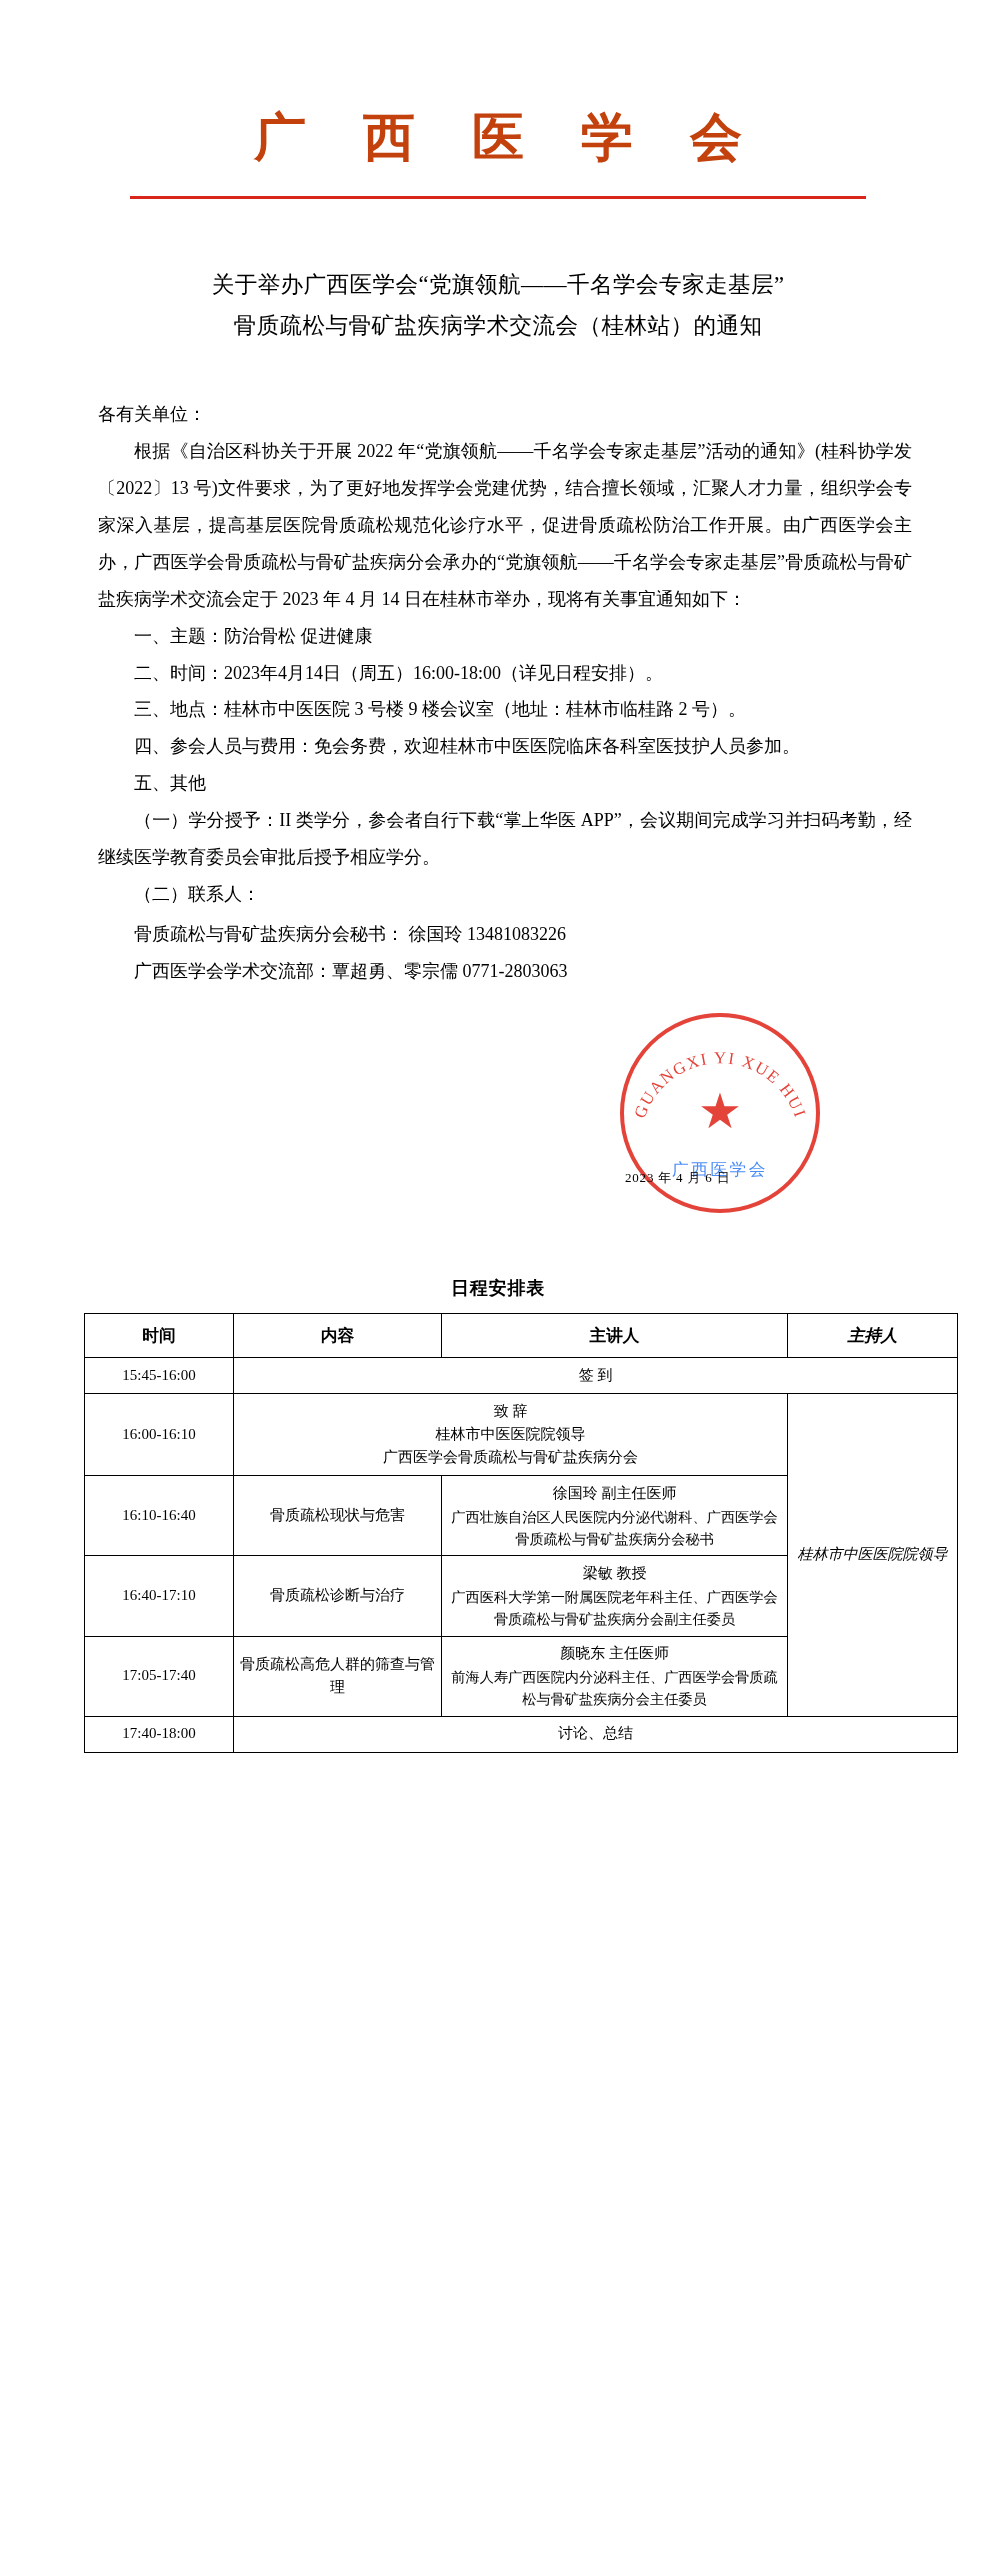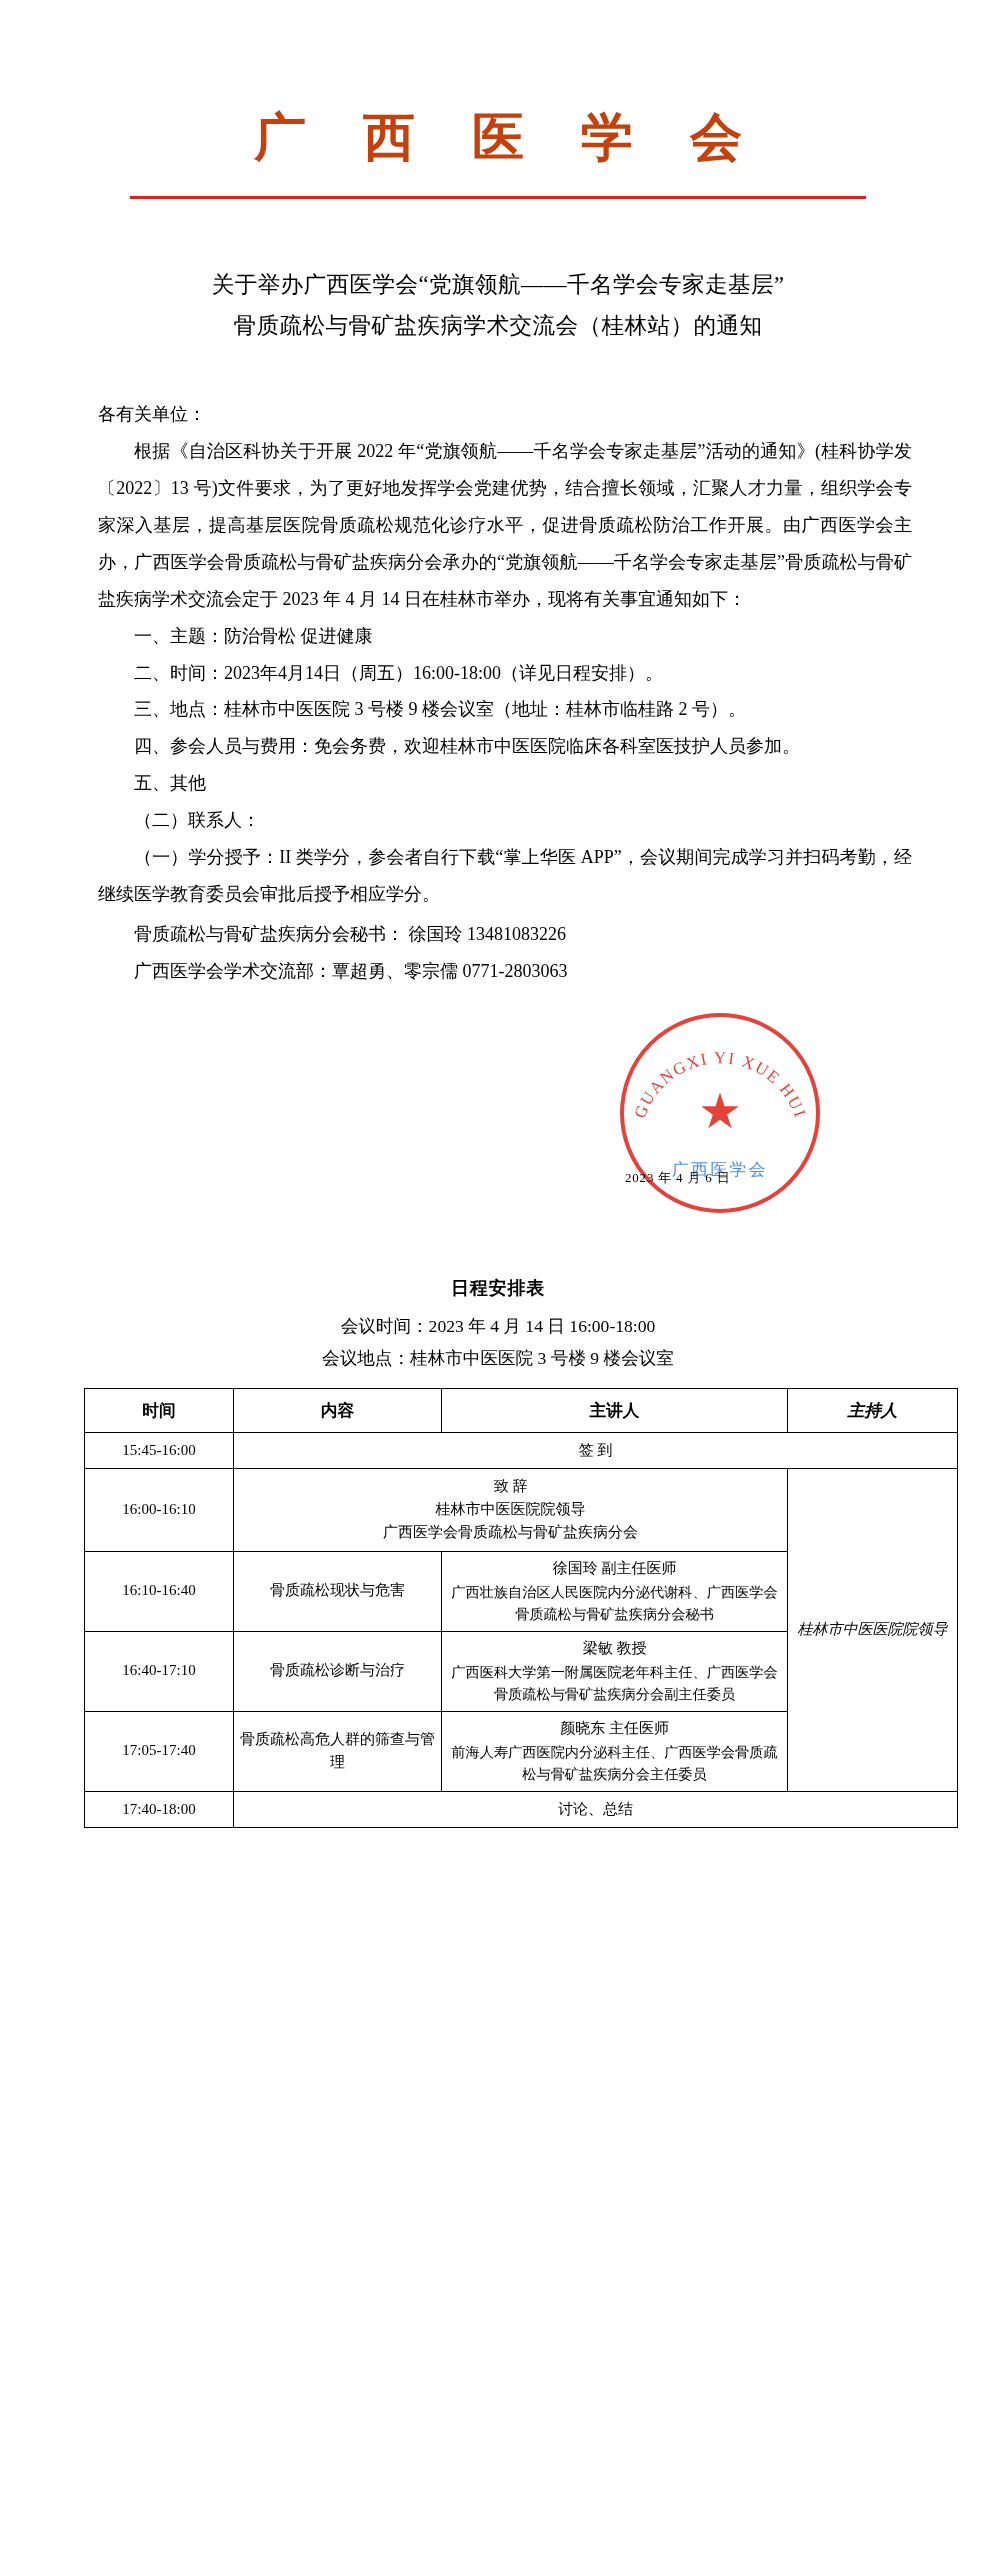--- a/index.html
+++ b/index.html
@@ -184,22 +184,22 @@
   </div>
 
   <div class="body-block">
     <p class="salutation">各有关单位：</p>
     <p class="indent2">根据《自治区科协关于开展 2022 年“党旗领航——千名学会专家走基层”活动的通知》(桂科协学发〔2022〕13 号)文件要求，为了更好地发挥学会党建优势，结合擅长领域，汇聚人才力量，组织学会专家深入基层，提高基层医院骨质疏松规范化诊疗水平，促进骨质疏松防治工作开展。由广西医学会主办，广西医学会骨质疏松与骨矿盐疾病分会承办的“党旗领航——千名学会专家走基层”骨质疏松与骨矿盐疾病学术交流会定于 2023 年 4 月 14 日在桂林市举办，现将有关事宜通知如下：</p>
     <p class="indent2">一、主题：防治骨松 促进健康</p>
     <p class="indent2">二、时间：2023年4月14日（周五）16:00-18:00（详见日程安排）。</p>
     <p class="indent2">三、地点：桂林市中医医院 3 号楼 9 楼会议室（地址：桂林市临桂路 2 号）。</p>
     <p class="indent2">四、参会人员与费用：免会务费，欢迎桂林市中医医院临床各科室医技护人员参加。</p>
     <p class="indent2">五、其他</p>
+    <p class="indent2">（一）学分授予：II 类学分，参会者自行下载“掌上华医 APP”，会议期间完成学习并扫码考勤，经继续医学教育委员会审批后授予相应学分。</p>
     <p class="indent2">（二）联系人：</p>
-    <p class="indent2">（一）学分授予：II 类学分，参会者自行下载“掌上华医 APP”，会议期间完成学习并扫码考勤，经继续医学教育委员会审批后授予相应学分。</p>
     <div class="contacts">
       <p>骨质疏松与骨矿盐疾病分会秘书：  徐国玲 13481083226</p>
       <p>广西医学会学术交流部：覃超勇、零宗儒 0771-2803063</p>
     </div>
   </div>
 
   <div class="sign-area">
     <div class="seal">
       <div class="arc-text">
         <svg viewBox="0 0 230 230" aria-hidden="true">
@@ -211,24 +211,20 @@
           </text>
         </svg>
       </div>
       <div class="star">★</div>
       <div class="seal-bottom">广西医学会</div>
     </div>
     <div class="date-line">2023 年 4 月 6 日</div>
   </div>
 
   <div class="schedule-title">日程安排表</div>
-  <div class="schedule-meta">
-    <div>会议时间：2023 年 4 月 14 日 16:00-18:00</div>
-    <div>会议地点：桂林市中医医院 3 号楼 9 楼会议室</div>
-  </div>
 
   <table class="schedule">
     <thead>
       <tr>
         <th class="col-time">时间</th>
         <th class="col-content">内容</th>
         <th class="col-speaker">主讲人</th>
         <th class="col-host">主持人</th>
       </tr>
     </thead>

